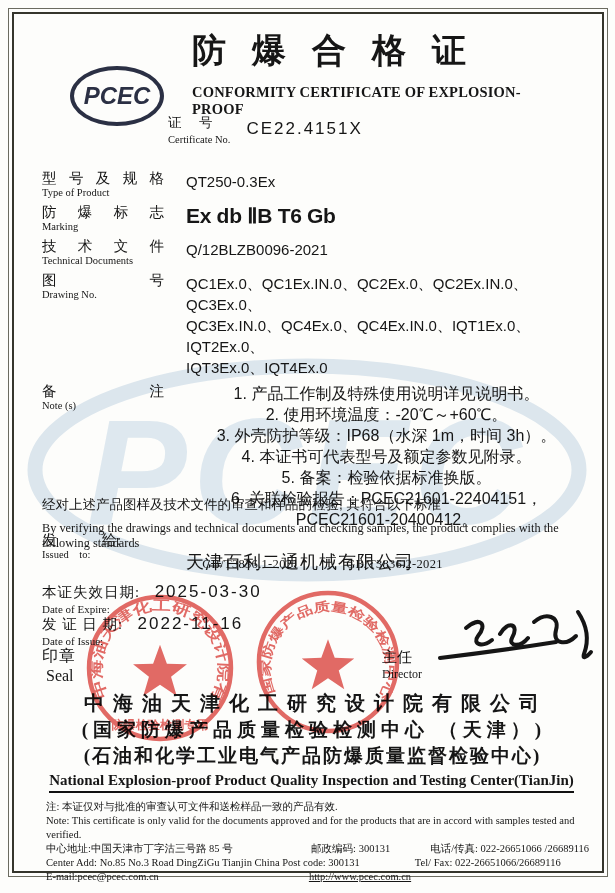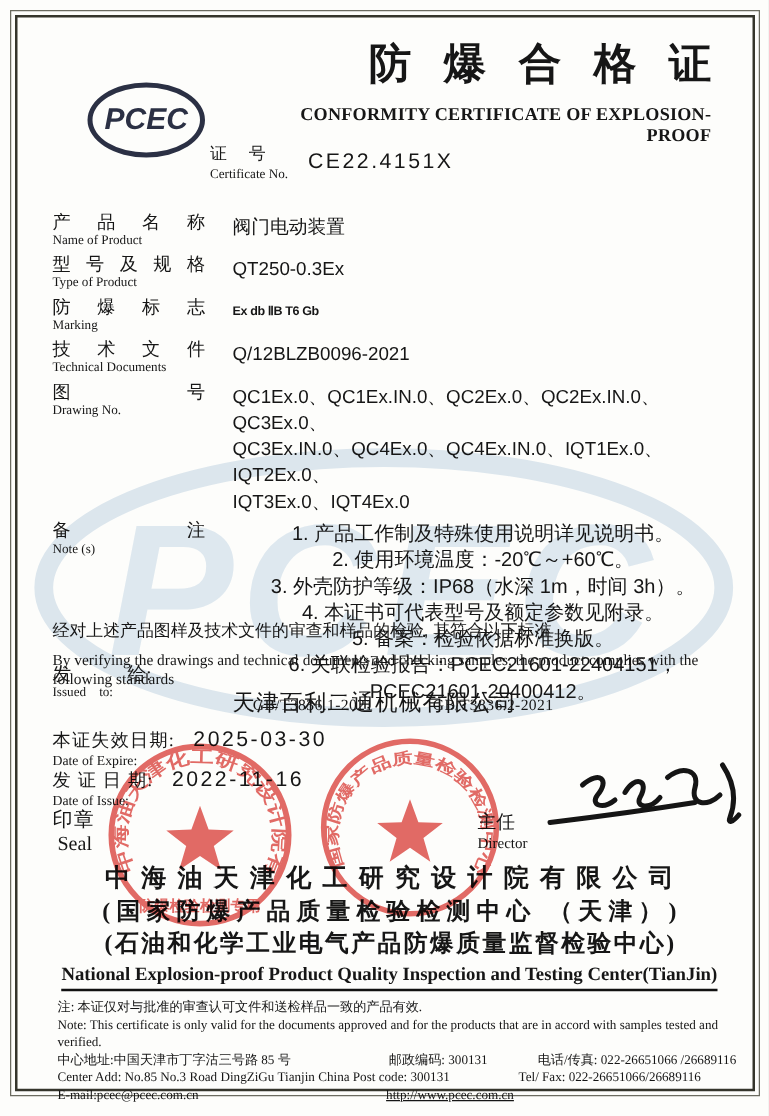--- a/index.html
+++ b/index.html
@@ -12,37 +12,37 @@
 
   .sec{position:absolute;left:42px;right:28px;z-index:2;}
 
   
   .header{top:28px;display:flex;}
   .logo-col{width:150px;display:flex;justify-content:center;}
   .logo{margin-top:38px;width:86px;height:52px;border:4px solid #2b3044;border-radius:50%;
         display:flex;align-items:center;justify-content:center;
         font-family:"Liberation Sans",sans-serif;font-style:italic;font-weight:bold;
         font-size:24px;color:#2b3044;letter-spacing:0;}
-  .title-col{flex:1;text-align:right;padding-right:18px;}
+  .title-col{flex:1;text-align:left;padding-right:18px;}
   .cn-title{font-size:34px;font-weight:bold;letter-spacing:26px;margin-right:-26px;white-space:nowrap;}
   .en-title{margin-top:10px;font-size:14.5px;font-weight:bold;letter-spacing:0.2px;}
 
   .certno{top:114px;left:168px;display:flex;gap:16px;}
   .certno .lbl-cn{font-size:13.5px;letter-spacing:2px;}
   .certno .lbl-en{font-size:10.5px;margin-top:2px;}
   .certno .val{font-family:"Liberation Sans",sans-serif;font-size:17px;letter-spacing:2px;margin-top:5px;}
 
   
   .fields{top:170px;}
   .frow{display:flex;margin-bottom:5px;}
   .flabel{width:122px;flex-shrink:0;margin-right:22px;}
   .flabel .cn{font-size:14.5px;text-align:justify;text-align-last:justify;line-height:16px;}
   .flabel .en{font-size:10.5px;line-height:13px;white-space:nowrap;}
   .fvalue{font-family:"Liberation Sans",sans-serif;font-size:15px;padding-top:1px;line-height:21px;}
-  .fvalue.marking{font-weight:bold;letter-spacing:-0.3px;font-size:10px;}
+  .fvalue.marking{font-weight:bold;letter-spacing:-0.3px;font-size:21px;}
   .note-line{font-family:Liberation Sans, sans-serif;font-size:16px;line-height:21px;text-align:center;}
 
   
   .statement{top:484px;}
   .st-cn{font-family:Liberation Sans, sans-serif;font-size:13.5px;font-weight:500;margin-top:12px;}
   .st-en{font-size:12.3px;margin-top:7px;}
   .st-std{font-size:12.5px;text-align:center;margin-top:6px;letter-spacing:0.3px;}
   .st-std span{margin:0 14px;padding-left:16px;}
 
   .issued{top:532px;display:flex;}
@@ -109,27 +109,20 @@
 
   <div class="sec certno">
     <div>
       <div class="lbl-cn">证　号</div>
       <div class="lbl-en">Certificate No.</div>
     </div>
     <div class="val">CE22.4151X</div>
   </div>
 
   <div class="sec fields">
-    <div class="frow">
-      <div class="flabel">
-        <div class="cn">产品名称</div>
-        <div class="en">Name of Product</div>
-      </div>
-      <div class="fvalue">阀门电动装置</div>
-    </div>
     <div class="frow">
       <div class="flabel">
         <div class="cn">型号及规格</div>
         <div class="en">Type of Product</div>
       </div>
       <div class="fvalue">QT250-0.3Ex</div>
     </div>
     <div class="frow">
       <div class="flabel">
         <div class="cn">防爆标志</div>

